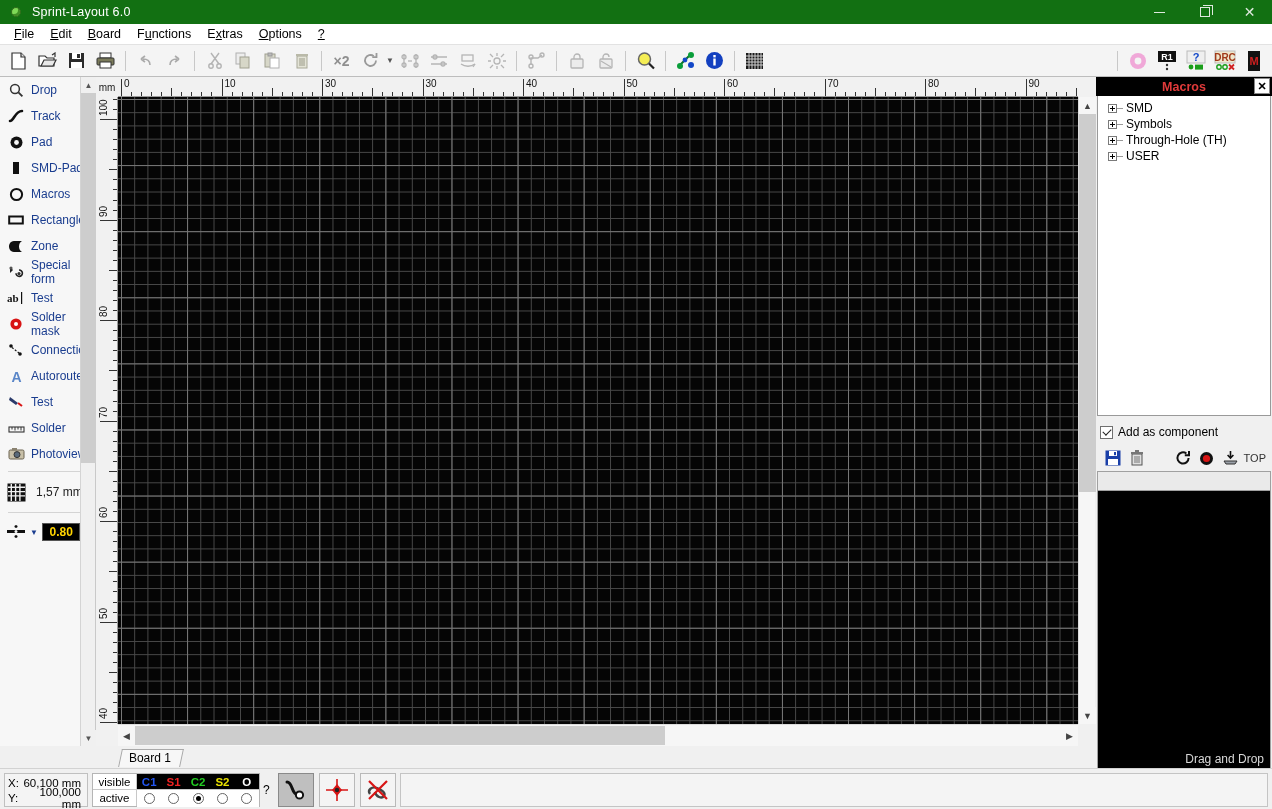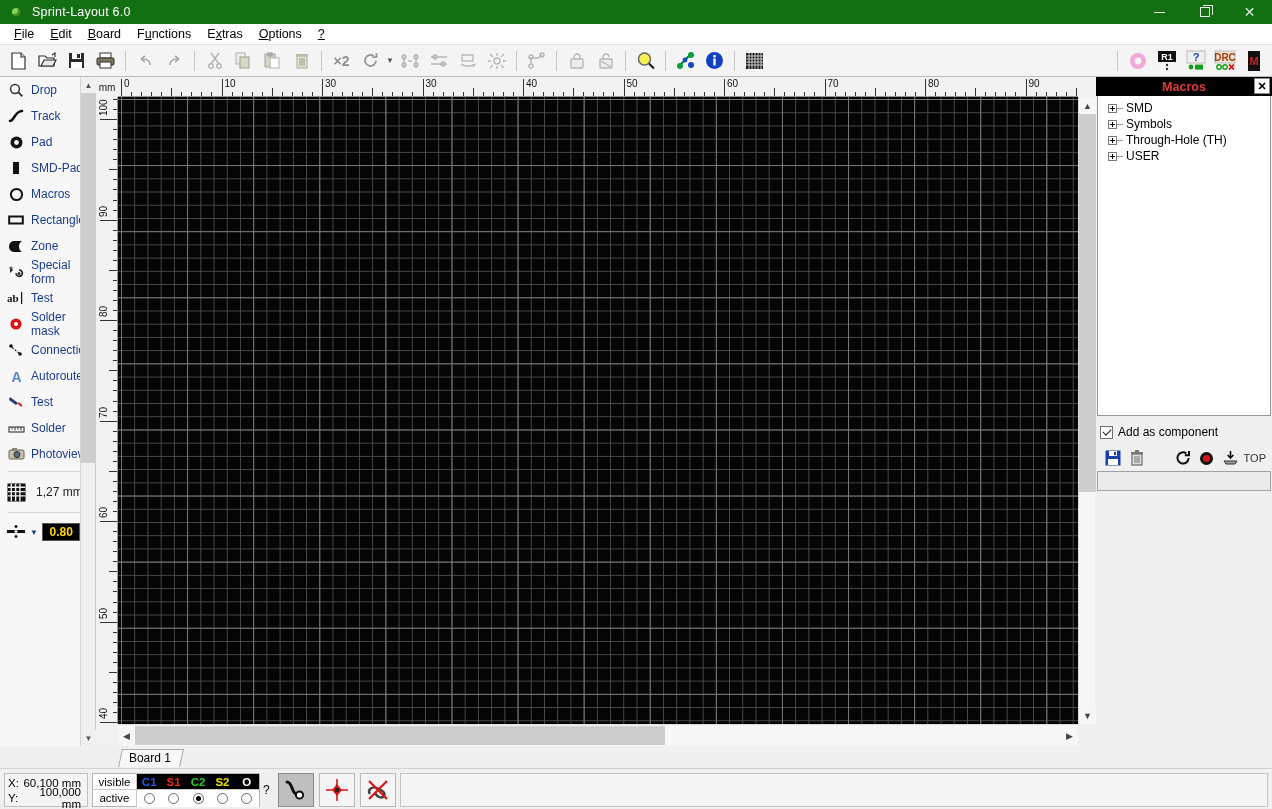--- a/index.html
+++ b/index.html
@@ -686,21 +686,21 @@
 
     <div class="grid-row">
       <span class="tool-ico">
         <svg width="19" height="19" viewBox="0 0 19 19">
             <rect x="0.5" y="0.5" width="18" height="18" fill="#111"></rect>
             <g stroke="#f0f0f0" stroke-width="1.4">
               <path d="M4.3 1v17M8.6 1v17M12.9 1v17M1 4.3h17M1 8.6h17M1 12.9h17"></path>
             </g>
           </svg>
       </span>
-      <span class="grid-val">1,27 mm</span>
+      <span class="grid-val">1,57 mm</span>
     </div>
 
     <div class="lp-sep"></div>
 
     <div class="width-row">
       <span class="tool-ico">
         <svg width="20" height="16" viewBox="0 0 20 16">
             <path d="M10 1v3M8.5 2.5h3" stroke="#111" stroke-width="1.3"></path>
             <rect x="1" y="6" width="18" height="3" fill="#111"></rect>
             <circle cx="10" cy="7.5" r="1.5" fill="#f7f7f7"></circle>
@@ -1009,20 +1009,23 @@
             <path d="M8.5 1v6M5.6 5l2.9 3 2.9-3" fill="none" stroke="#111" stroke-width="1.6"></path>
             <path d="M2 11h13l-2 3H4z" fill="#9aa0a8" stroke="#333"></path>
           </svg>
       </div>
       <span class="mt-top-lbl">TOP</span>
       <div style="width:6px"></div>
     </div>
 
     <div class="mac-preview-top"></div>
 
+    <div class="mac-preview">
+      <span class="dragdrop">Drag and Drop</span>
+    </div>
   </div>
 
   <div class="statusbar">
 
     <div class="coords">
       <div class="line">
         <span class="ax">X:</span>
         <span class="vl">60,100 mm</span>
       </div>
       <div class="line">

